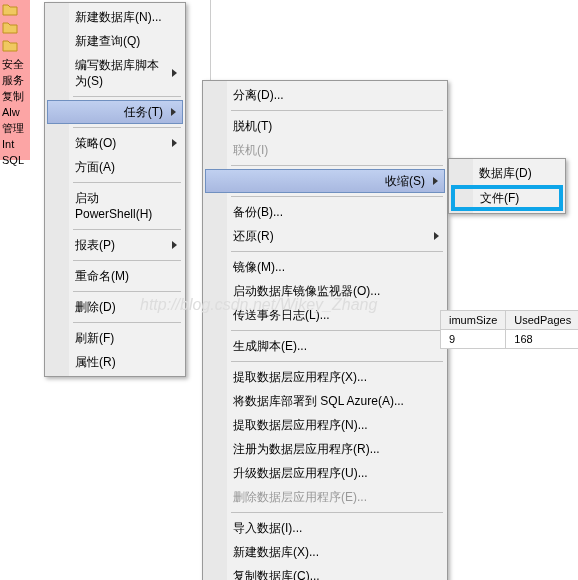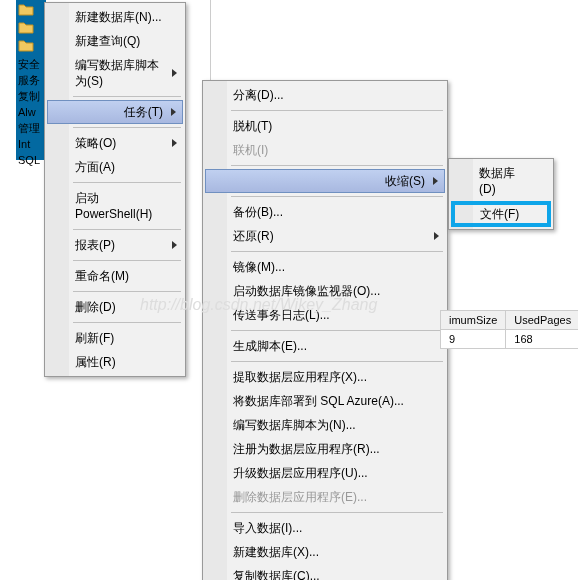--- a/index.html
+++ b/index.html
@@ -7,25 +7,25 @@
       font-family: "Microsoft YaHei", SimSun, Arial, sans-serif;
       font-size: 12px;
       background: #fff;
       width: 578px;
       height: 580px;
       position: relative;
       overflow: hidden;
     }
     .left-tree {
       position: absolute;
-      left: 16px;
+      left: 0;
       top: 0;
       width: 30px;
       height: 160px;
-      background: #0369a1;
+      background: #fca5a5;
       padding: 2px;
     }
     .left-tree .folder-icon {
       display: block;
       width: 16px;
       height: 14px;
       margin-bottom: 4px;
     }
     .left-tree .label {
       font-size: 11px;
@@ -45,21 +45,21 @@
       width: 142px;
     }
     .menu2 {
       left: 202px;
       top: 80px;
       width: 246px;
     }
     .menu3 {
       left: 448px;
       top: 158px;
-      width: 106px;
+      width: 118px;
     }
     .menu-item {
       position: relative;
       padding: 4px 20px 4px 28px;
       line-height: 16px;
       cursor: default;
       color: #000;
     }
     .menu-item.highlighted {
       background: linear-gradient(#c0d0f0, #a8b8e0);
@@ -200,21 +200,21 @@
       <div class="menu-item"><span>还原(R)</span><span class="arrow"></span></div>
       <div class="menu-separator"></div>
       <div class="menu-item"><span>镜像(M)...</span></div>
       <div class="menu-item"><span>启动数据库镜像监视器(O)...</span></div>
       <div class="menu-item"><span>传送事务日志(L)...</span></div>
       <div class="menu-separator"></div>
       <div class="menu-item"><span>生成脚本(E)...</span></div>
       <div class="menu-separator"></div>
       <div class="menu-item"><span>提取数据层应用程序(X)...</span></div>
       <div class="menu-item"><span>将数据库部署到 SQL Azure(A)...</span></div>
-      <div class="menu-item"><span>编写数据库脚本为(N)...</span></div>
+      <div class="menu-item"><span>提取数据层应用程序(N)...</span></div>
       <div class="menu-item"><span>注册为数据层应用程序(R)...</span></div>
       <div class="menu-item"><span>升级数据层应用程序(U)...</span></div>
       <div class="menu-item disabled"><span>删除数据层应用程序(E)...</span></div>
       <div class="menu-separator"></div>
       <div class="menu-item"><span>导入数据(I)...</span></div>
       <div class="menu-item"><span>新建数据库(X)...</span></div>
       <div class="menu-item"><span>复制数据库(C)...</span></div>
     </div>
 </div>
 

